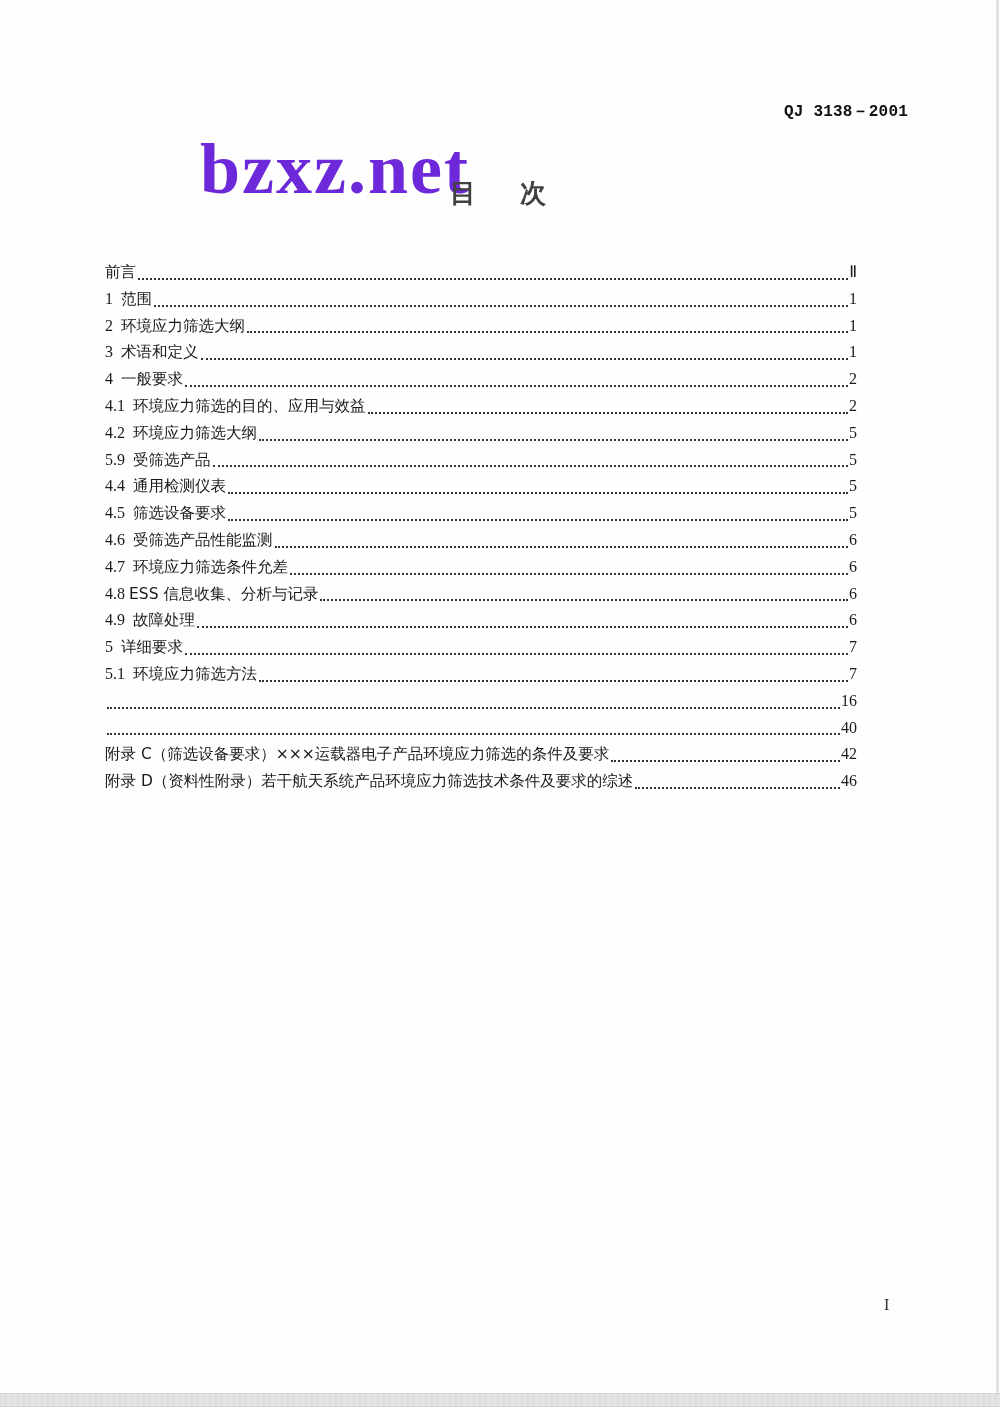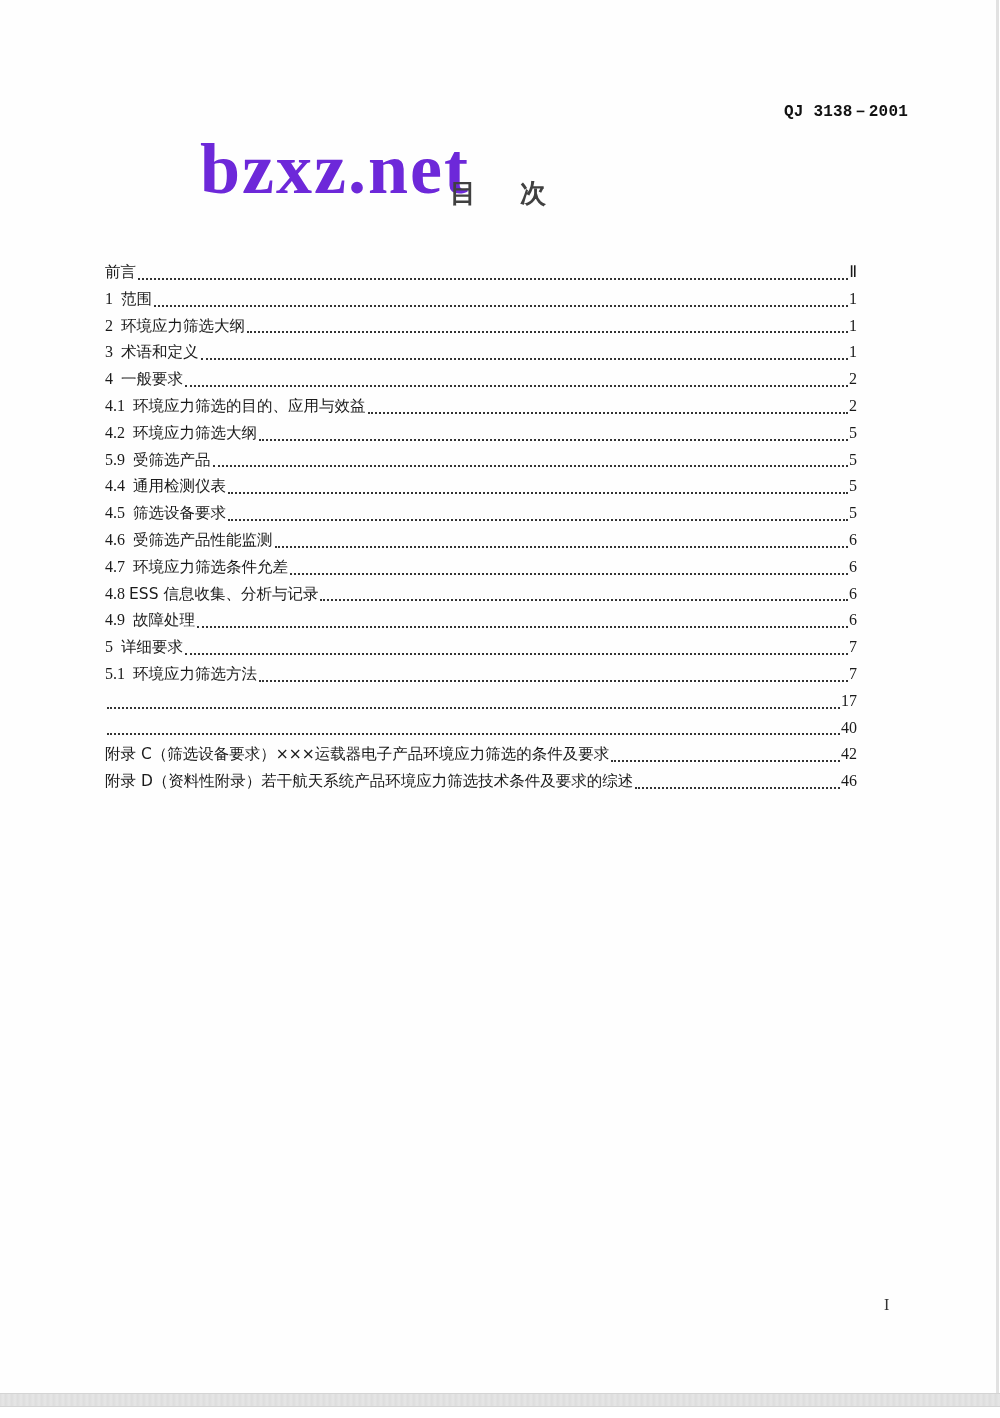--- a/index.html
+++ b/index.html
@@ -211,21 +211,21 @@
       <span class="leader"></span>
       <span class="page-ref">7</span>
     </div>
     <div class="toc-row">
       <span class="label"><span class="num">5.1</span><span>环境应力筛选方法</span></span>
       <span class="leader"></span>
       <span class="page-ref">7</span>
     </div>
     <div class="toc-row">
       <span class="leader"></span>
-      <span class="page-ref">17</span>
+      <span class="page-ref">16</span>
     </div>
     <div class="toc-row">
       <span class="leader"></span>
       <span class="page-ref">40</span>
     </div>
     <div class="toc-row">
       <span class="label">附录 C（筛选设备要求）×××运载器电子产品环境应力筛选的条件及要求</span>
       <span class="leader"></span>
       <span class="page-ref">42</span>
     </div>

